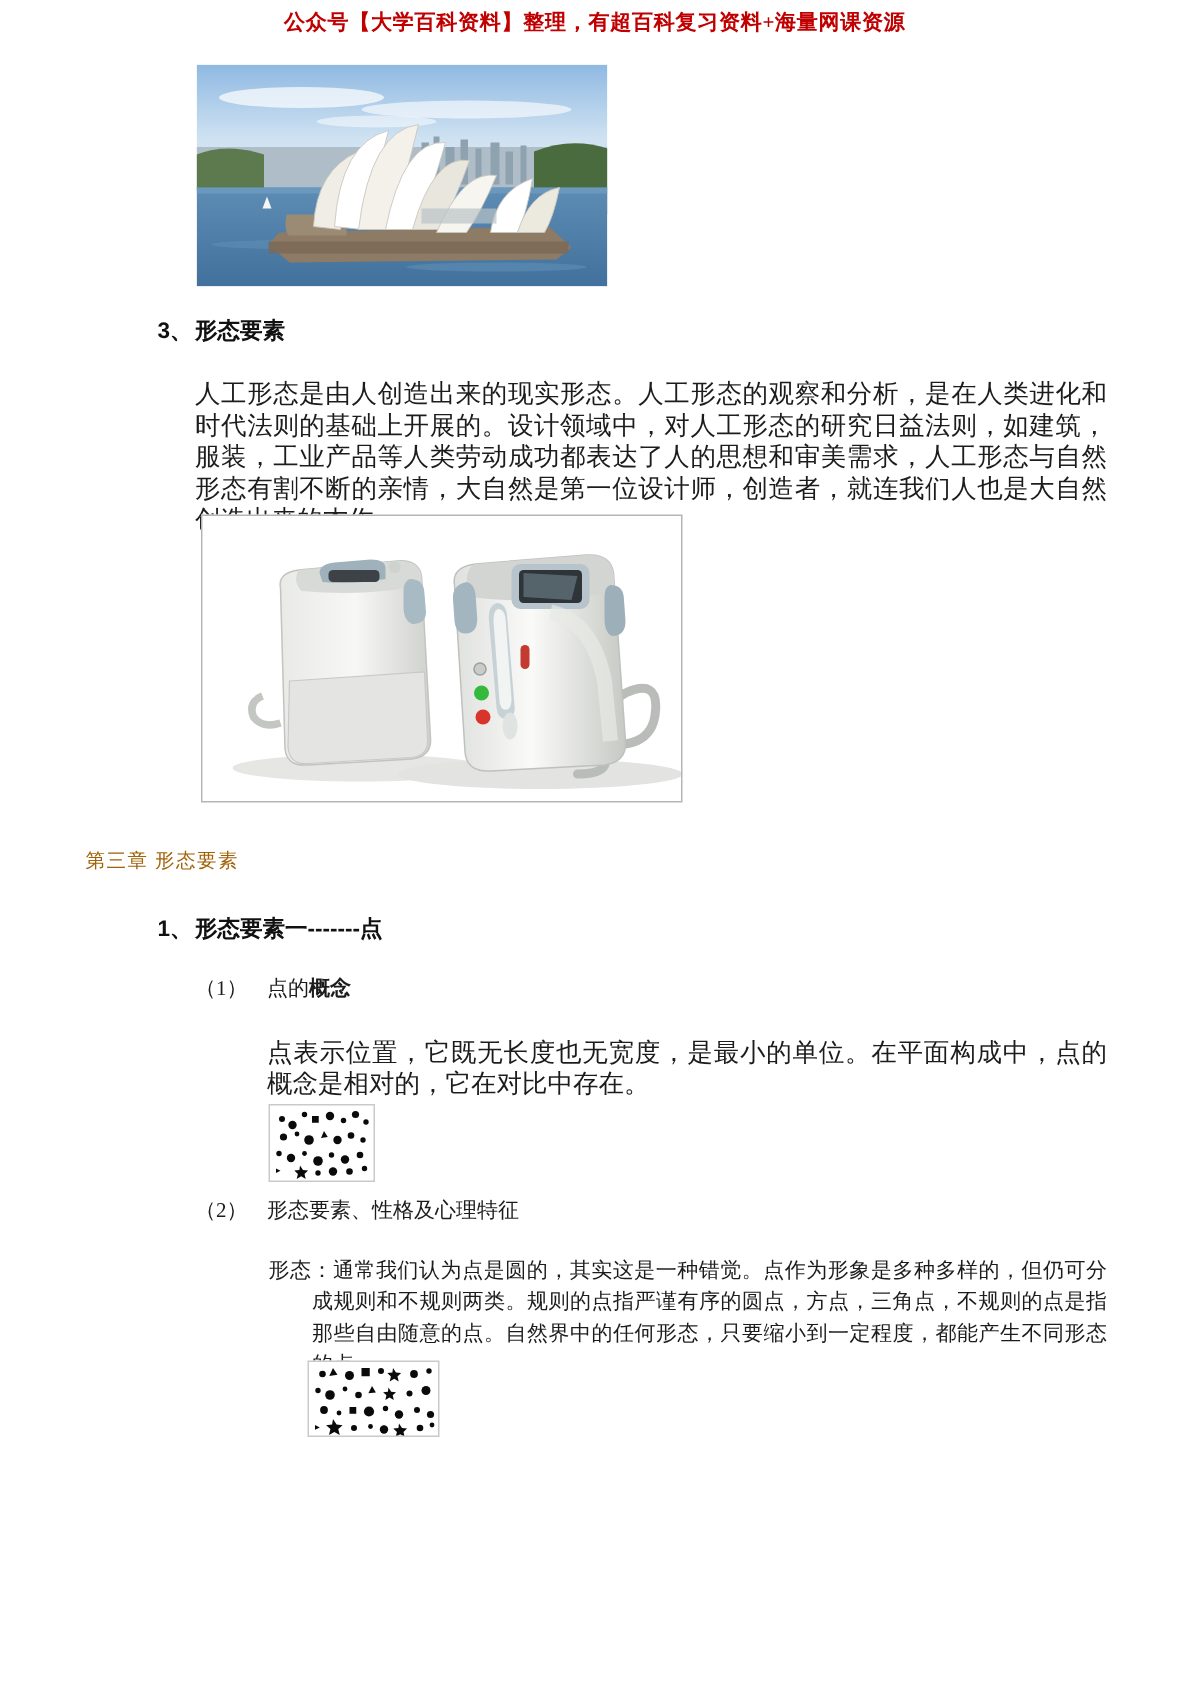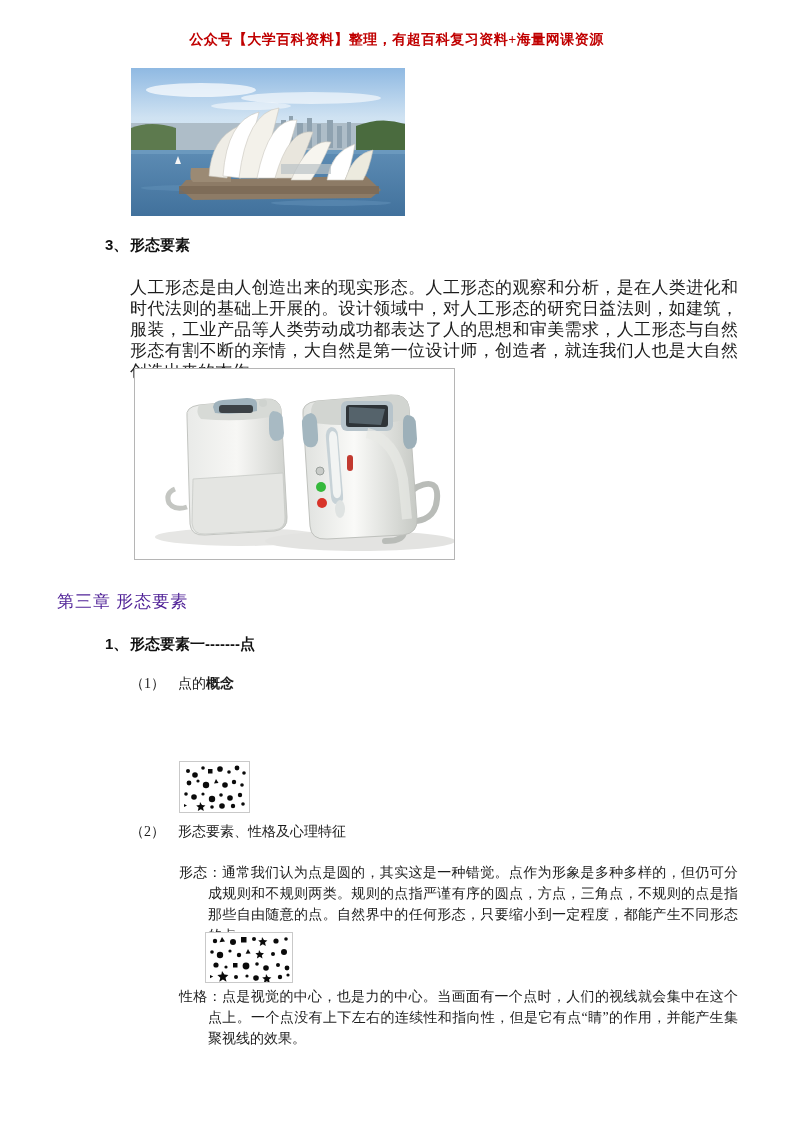--- a/index.html
+++ b/index.html
@@ -6,21 +6,21 @@
   html,body { background:#ffffff; }
   .page {
     position:relative;
     width:793px; height:1122px;
     margin:0 auto;
     background:#ffffff;
     font-family:"Liberation Serif","DejaVu Serif",serif;
     color:#1c1c1c;
     overflow:hidden;
   }
-  .abs { position:absolute;margin-top:25px; }
+  .abs { position:absolute; }
 
   .header-notice {
     top:6px; left:0; width:793px;
     text-align:center;
     font-size:14px; font-weight:bold;
     color:#c00000;
     letter-spacing:0.5px;
   }
 
   .photo-frame { overflow:hidden; }
@@ -36,22 +36,22 @@
   .h-bold .num { width:25px; flex:0 0 25px; }
 
   .body-text {
     font-size:17px;
     line-height:21px;
     text-align:justify;
     color:#1c1c1c;
   }
 
   .chapter-title {
-    font-size:17px;
-    color:#4c1d95;
+    font-size:13px;
+    color:#a16207;
     letter-spacing:1px;
   }
 
   .sub-row { display:flex; font-size:14px; }
   .sub-row .sub-num { width:48px; flex:0 0 48px; }
   .bold-seg { font-weight:bold;text-align:right; }
 
   .hang {
     font-size:14px;
     line-height:21px;
@@ -204,20 +204,21 @@
   <div class="abs h-bold" style="left:105px; top:610px;">
     <span class="num">1、</span>
     <span>形态要素一-------点</span>
   </div>
 
   <div class="abs sub-row" style="left:130px; top:650px;">
     <span class="sub-num">（1）</span>
     <span><span>点的</span><span class="bold-seg">概念</span></span>
   </div>
 
+  <div class="abs body-text" style="left:178px; top:691px; width:560px;">点表示位置，它既无长度也无宽度，是最小的单位。在平面构成中，点的概念是相对的，它在对比中存在。</div>
 
   <div class="abs dots-box" style="left:179px; top:736px; width:71px; height:52px;" aria-label="dots">
     <svg width="69" height="50" viewBox="0 0 69 50">
       <g fill="#0a0a0a">
         <circle cx="8" cy="9" r="2"></circle>
           <circle cx="15" cy="13" r="2.8"></circle>
           <circle cx="23" cy="6" r="1.8"></circle>
         <rect x="28" y="7" width="4.5" height="4.5"></rect>
           <circle cx="40" cy="7" r="2.8"></circle>
           <circle cx="49" cy="10" r="1.8"></circle>
@@ -288,17 +289,14 @@
         <circle cx="30" cy="44" r="2"></circle>
           <circle cx="41" cy="43" r="1.6"></circle>
           <circle cx="50" cy="45" r="2.8"></circle>
         <path d="M60,41 l2,3 l3.4,0.4 l-2.4,2.2 l0.8,3.4 l-3-1.8 l-3,1.8 l0.8-3.4 l-2.4-2.2 l3.4-0.4 Z"></path>
         <circle cx="74" cy="44" r="2.2"></circle>
           <circle cx="82" cy="42" r="1.6"></circle>
       </g>
     </svg>
   </div>
 
-  <div class="abs hang" style="left:179px; top:961px; width:559px;">
-    <span class="label">性格：</span><span>点是视觉的中心，也是力的中心。当画面有一个点时，人们的视线就会集中在这个点上。一个点没有上下左右的连续性和指向性，但是它有点“睛”的作用，并能产生集聚视线的效果。</span>
-  </div>
 
 </div>
 
 </body></html>

